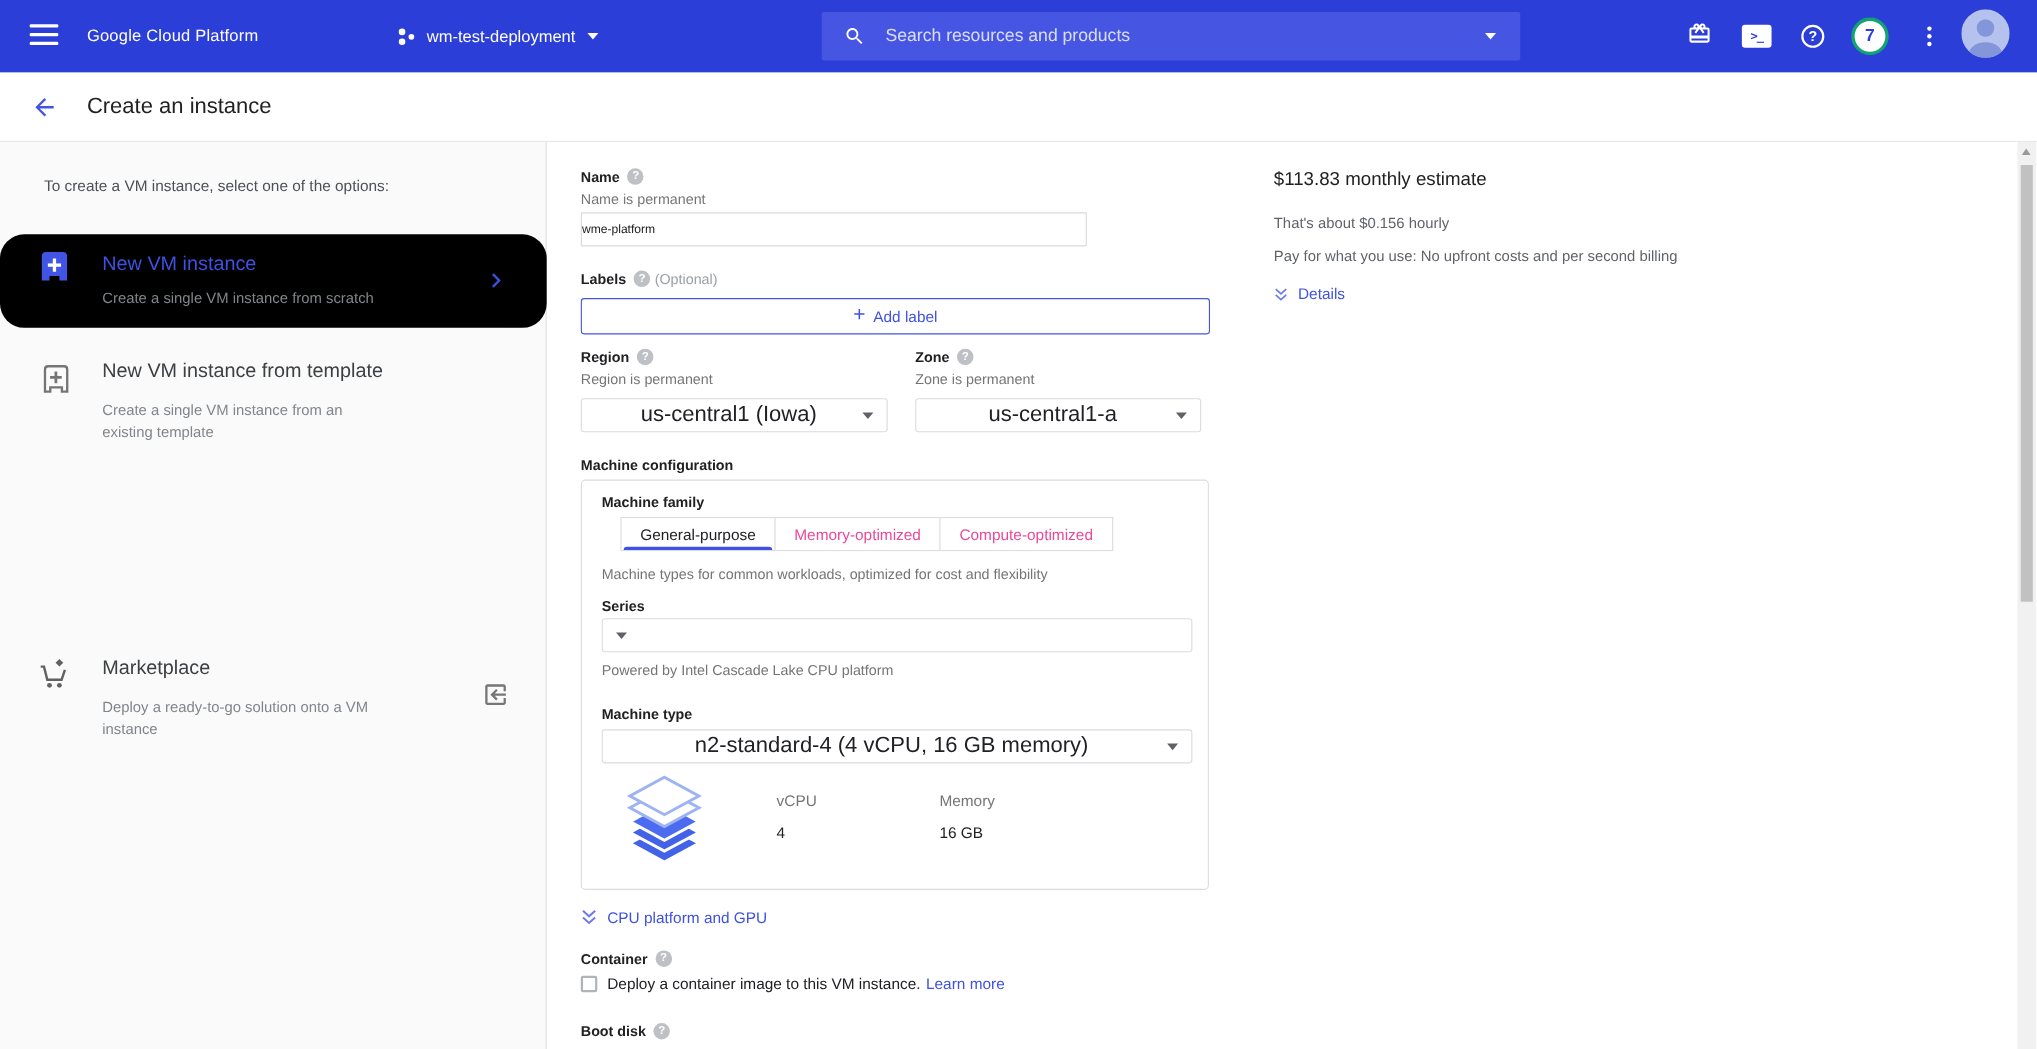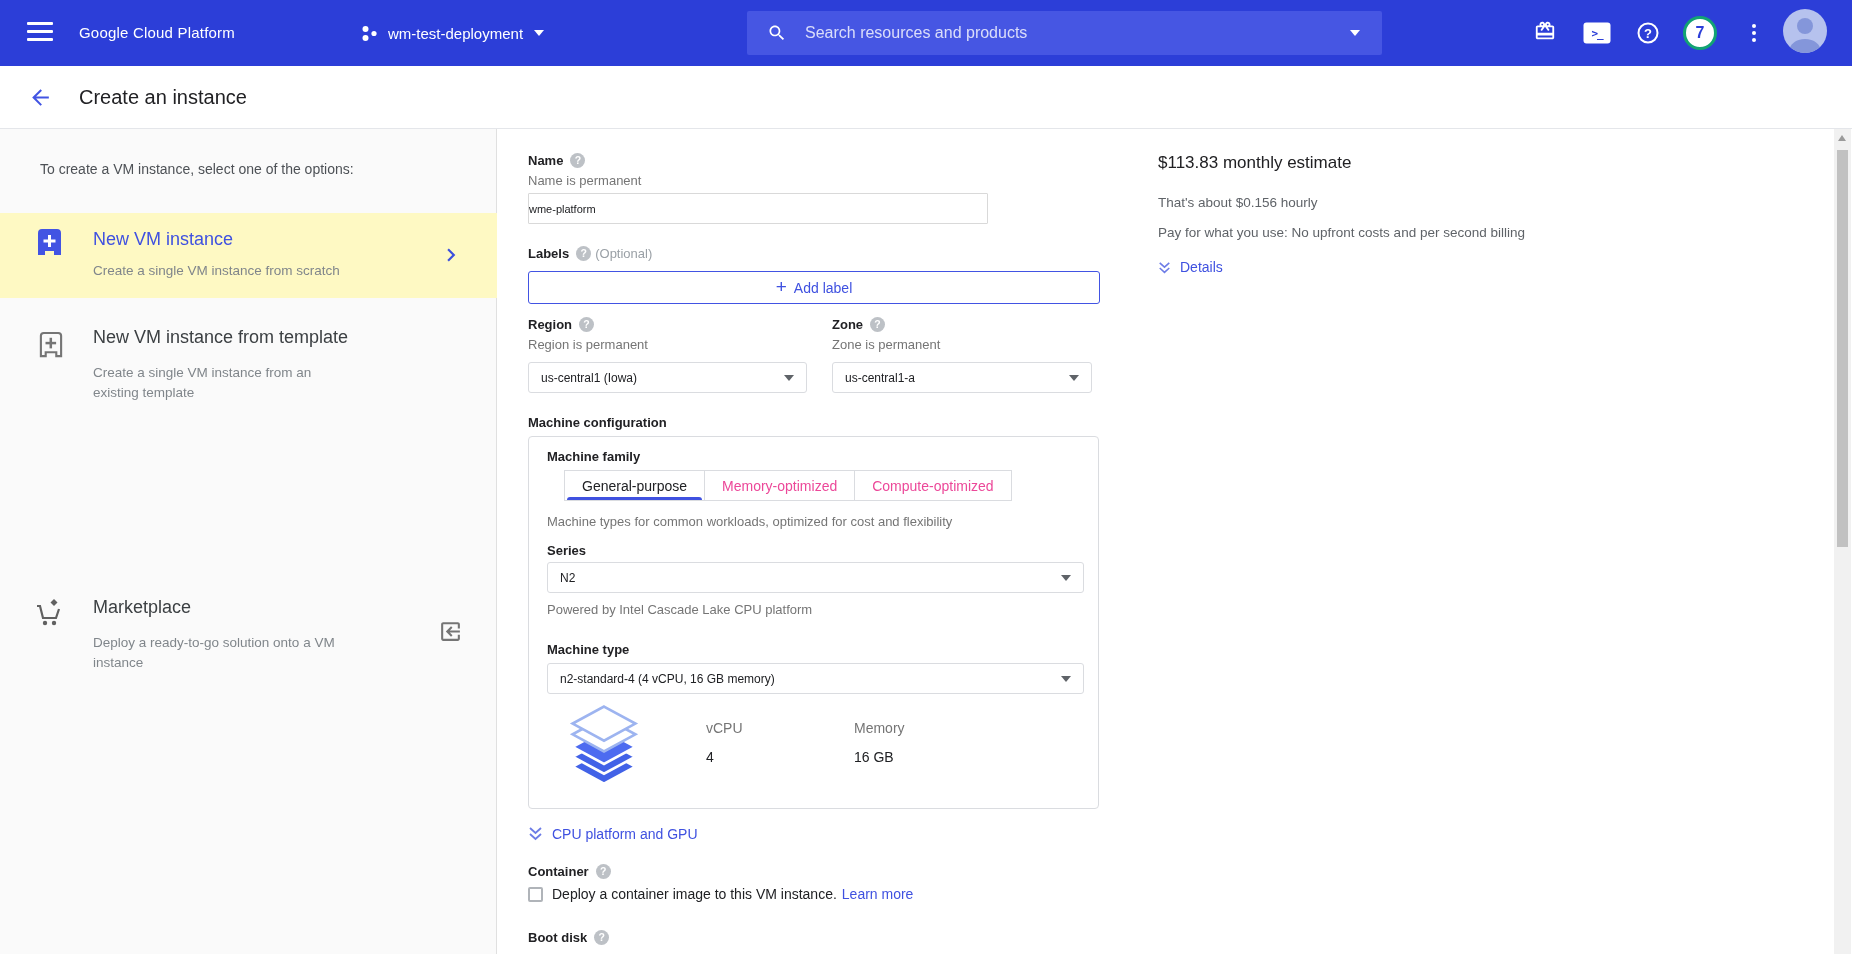--- a/index.html
+++ b/index.html
@@ -29,33 +29,33 @@
   
   .pagehead { position:absolute; left:0; top:66px; width:100%; height:63px; background:#fff; border-bottom:1px solid #e4e6ea; }
   .back { position:absolute; left:28px; top:19px; cursor:pointer; }
   .pagetitle { position:absolute; left:79px; top:0; height:62px; line-height:62px; font-size:20px; color:#212124; }
   
   .sidebar { position:absolute; left:0; top:129px; width:497px; height:825px; background:#fafafa; border-right:1px solid #e0e0e0; }
   .intro { position:absolute; left:40px; top:32px; font-size:14px; color:#4d5156; }
   .opt { position:absolute; left:0; width:497px; cursor:pointer; }
   .opt-title { position:absolute; left:93px; font-size:18px; color:#3c4043; }
   .opt-desc { position:absolute; left:93px; font-size:13.5px; color:#80868b; line-height:20px; }
-  .opt.selected { background:#fef9c3; }
+  .opt.selected { background:#000000;border-radius:22px; }
   .opt.selected .opt-title { color:#3f51e0; }
   .opt-icon { position:absolute; left:36px; }
   
   .form { position:absolute; left:528px; top:129px; width:572px; }
   .flabel { position:absolute; font-size:13px; font-weight:bold; color:#212124; display:flex; align-items:center; }
   .fhint { position:absolute; font-size:13px; color:#757575; }
   .optional { font-weight:normal; color:#9aa0a6; margin-left:4px; }
   .qmark { display:inline-block; width:15px; height:15px; background:#bdc1c6; border-radius:50%; color:#fff; font-size:10.5px; font-weight:bold; text-align:center; line-height:15px; margin-left:7px; cursor:pointer; }
   .tinput { position:absolute; left:0; width:460px; height:31px; border:1px solid #d9d9d9; border-radius:1px; background:#fff; font-size:11px; color:#202124; padding:0 0; font-family:"Liberation Sans",sans-serif; outline:none; }
   .addlabel { position:absolute; left:0; width:572px; height:33px; background:#fff; border:1px solid #4254e3; border-radius:3px; color:#3f51e0; font-size:14px; display:flex; align-items:center; justify-content:center; cursor:pointer; }
   .addlabel .plus { font-size:19px; margin-right:7px; font-weight:normal; margin-top:-2px; }
-  .select { position:absolute; height:31px; border:1px solid #dadce0; border-radius:3px; background:#fff; font-size:12px; color:#202124; display:flex; align-items:center; padding:0 12px; cursor:pointer; }
+  .select { position:absolute; height:31px; border:1px solid #dadce0; border-radius:3px; background:#fff; font-size:20px; color:#202124; display:flex; align-items:center; padding:0 12px; cursor:pointer;text-align:center; }
   .select .sval { flex:1; white-space:nowrap; overflow:hidden; }
   .caret-g { width:0; height:0; border-left:5px solid transparent; border-right:5px solid transparent; border-top:6px solid #5f6368; }
   .mbox { position:absolute; left:0; top:307px; width:571px; height:373px; border:1px solid #dadce0; border-radius:4px; background:#fff; }
   .mbox .flabel { position:absolute; }
   .tabs { position:absolute; left:18px; top:33px; display:flex; }
   .tab { position:relative; height:31px; line-height:30px; padding:0 17px; border:1px solid #dadce0; margin-left:-1px; font-size:14px; color:#ec4899; background:#fff; cursor:pointer; white-space:nowrap; }
   .tab:first-child { margin-left:17px; }
   .tab.active { color:#202124; z-index:2; }
   .tab.active::after { content:""; position:absolute; left:2px; right:2px; bottom:0; height:3px; background:#3f51e0; border-radius:3px 3px 0 0; }
   .boxhint { position:absolute; left:18px; font-size:13px; color:#757575; }
@@ -234,21 +234,20 @@
       <div class="flabel" style="top:12px;left:18px">Machine family</div>
       <div class="tabs">
         <div class="tab active">General-purpose</div>
         <div class="tab">Memory-optimized</div>
         <div class="tab">Compute-optimized</div>
       </div>
       <div class="boxhint" style="top:77px">Machine types for common workloads, optimized for cost and flexibility</div>
 
       <div class="flabel" style="top:106px;left:18px">Series</div>
       <div class="select" style="top:125px;left:18px;width:537px">
-        <span class="sval">N2</span>
           <span class="caret-g"></span>
       </div>
       <div class="boxhint" style="top:165px">Powered by Intel Cascade Lake CPU platform</div>
 
       <div class="flabel" style="top:205px;left:18px">Machine type</div>
       <div class="select" style="top:226px;left:18px;width:537px">
         <span class="sval">n2-standard-4 (4 vCPU, 16 GB memory)</span>
           <span class="caret-g"></span>
       </div>
 

